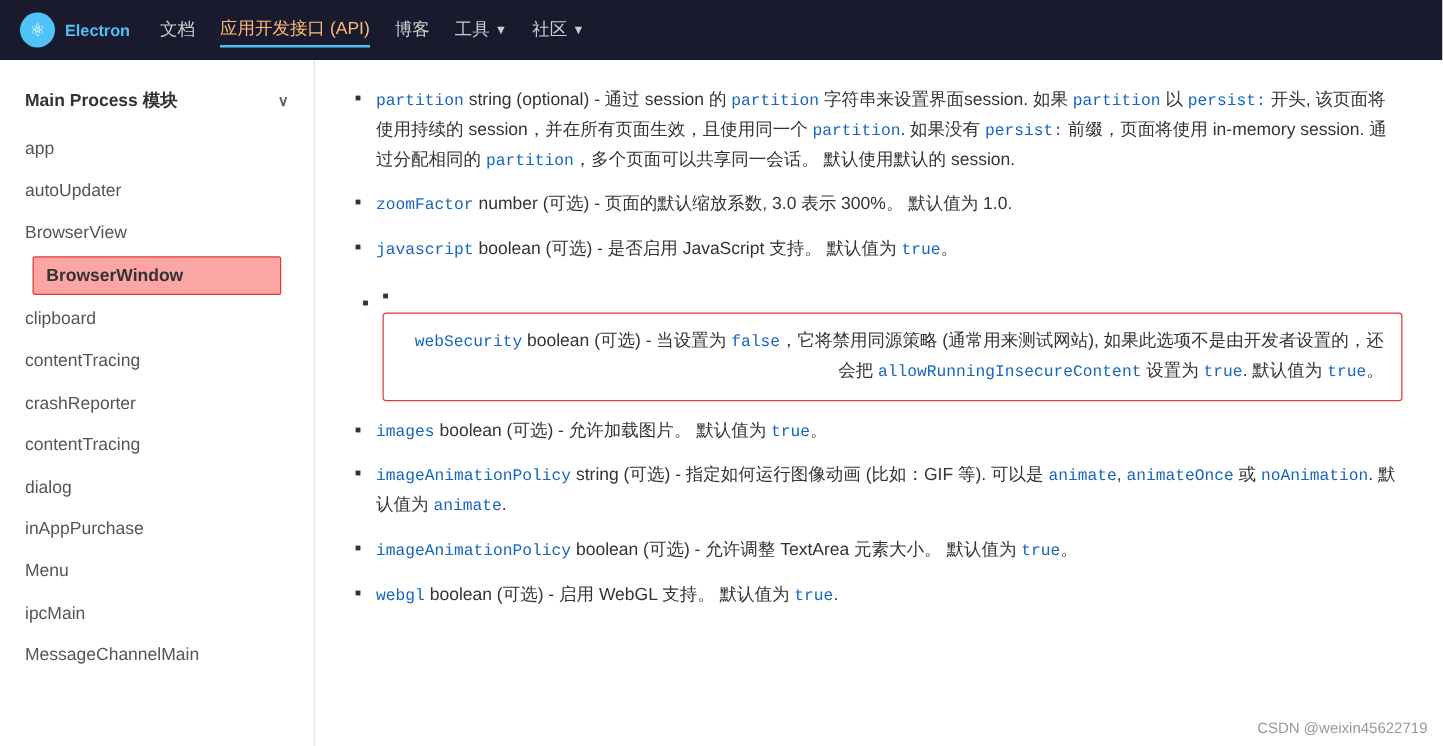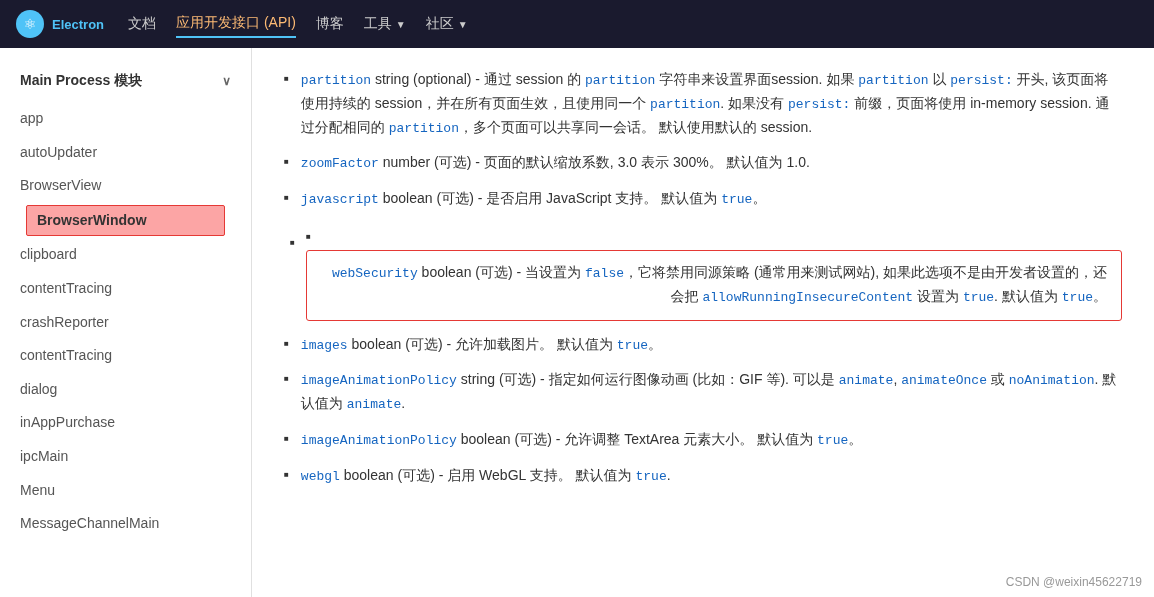--- a/index.html
+++ b/index.html
@@ -194,22 +194,22 @@
     <div class="sidebar-item">app</div>
     <div class="sidebar-item">autoUpdater</div>
     <div class="sidebar-item">BrowserView</div>
     <div class="sidebar-item active">BrowserWindow</div>
     <div class="sidebar-item">clipboard</div>
     <div class="sidebar-item">contentTracing</div>
     <div class="sidebar-item">crashReporter</div>
     <div class="sidebar-item">contentTracing</div>
     <div class="sidebar-item">dialog</div>
     <div class="sidebar-item">inAppPurchase</div>
+    <div class="sidebar-item">Menu</div>
     <div class="sidebar-item">ipcMain</div>
-    <div class="sidebar-item">Menu</div>
     <div class="sidebar-item">MessageChannelMain</div>
   </aside>
 
   <main class="content">
     <ul>
 
       <li>
         <span class="item-text">
           <code class="text-blue">partition</code> string (optional) - 通过 session 的 <code class="text-blue">partition</code> 字符串来设置界面session. 如果 <code class="text-blue">partition</code> 以 <code class="text-blue">persist:</code> 开头, 该页面将使用持续的 session，并在所有页面生效，且使用同一个 <code class="text-blue">partition</code>. 如果没有 <code class="text-blue">persist:</code> 前缀，页面将使用 in-memory session. 通过分配相同的 <code class="text-blue">partition</code>，多个页面可以共享同一会话。 默认使用默认的 session.
         </span>

